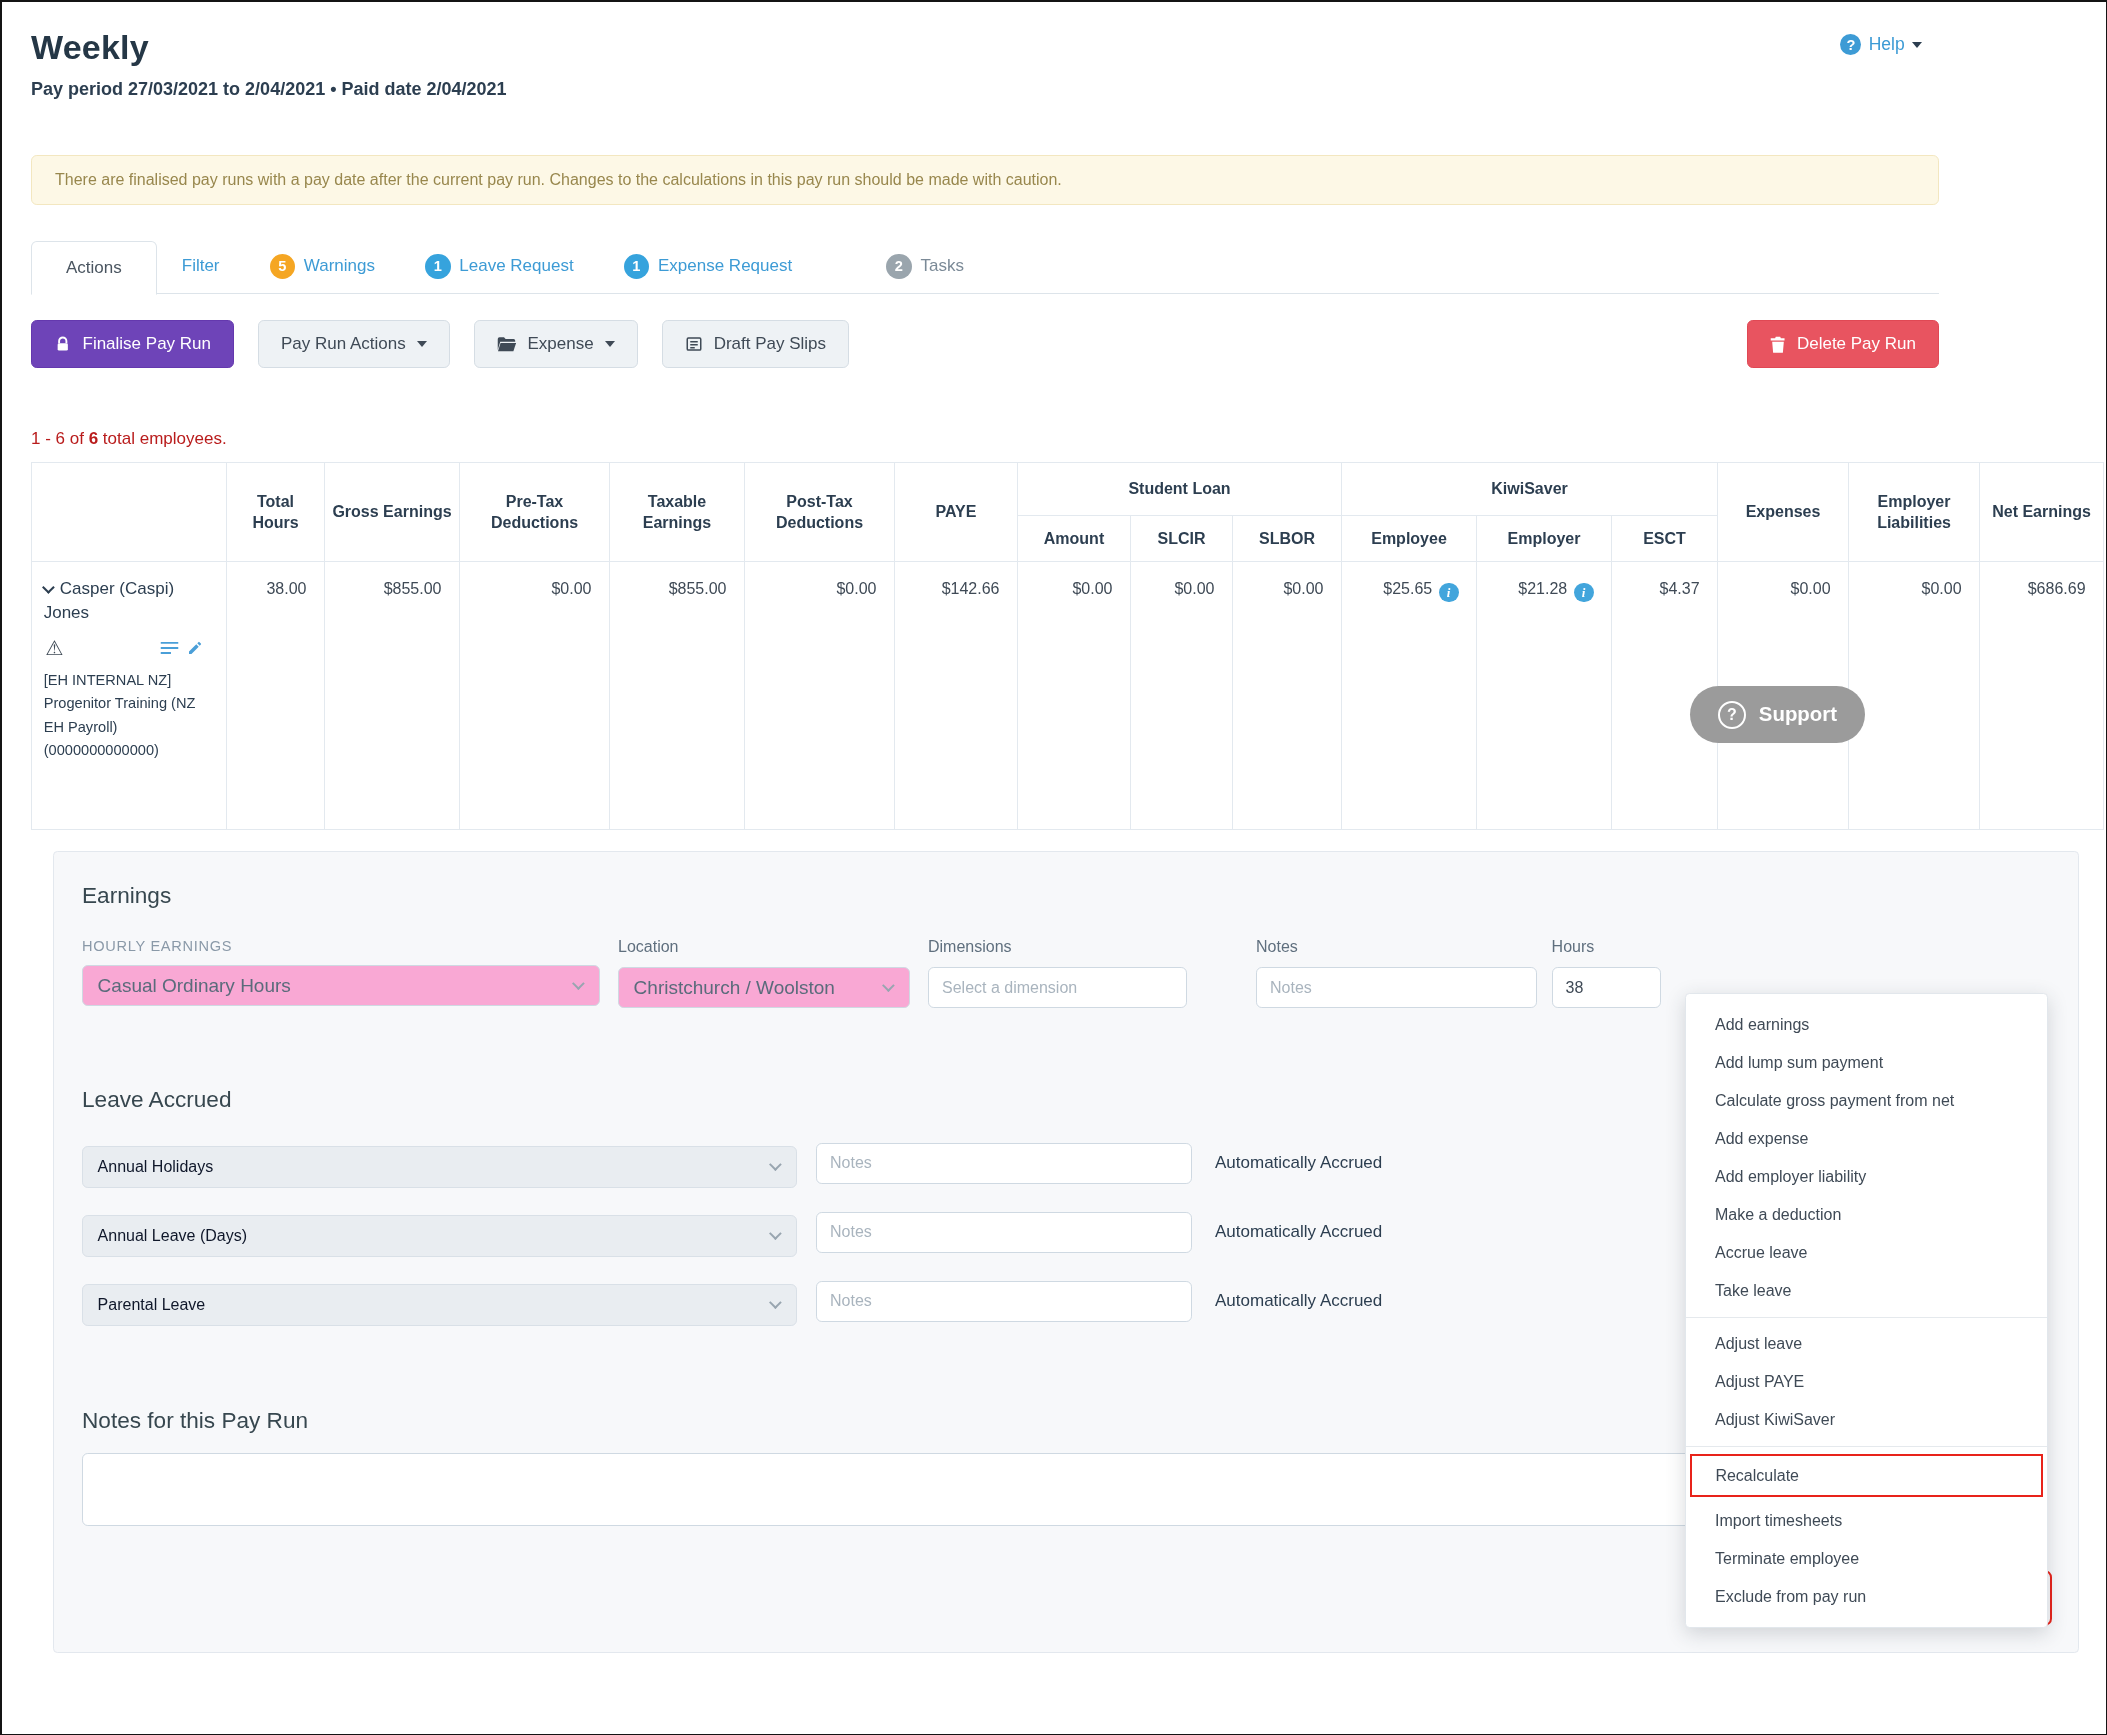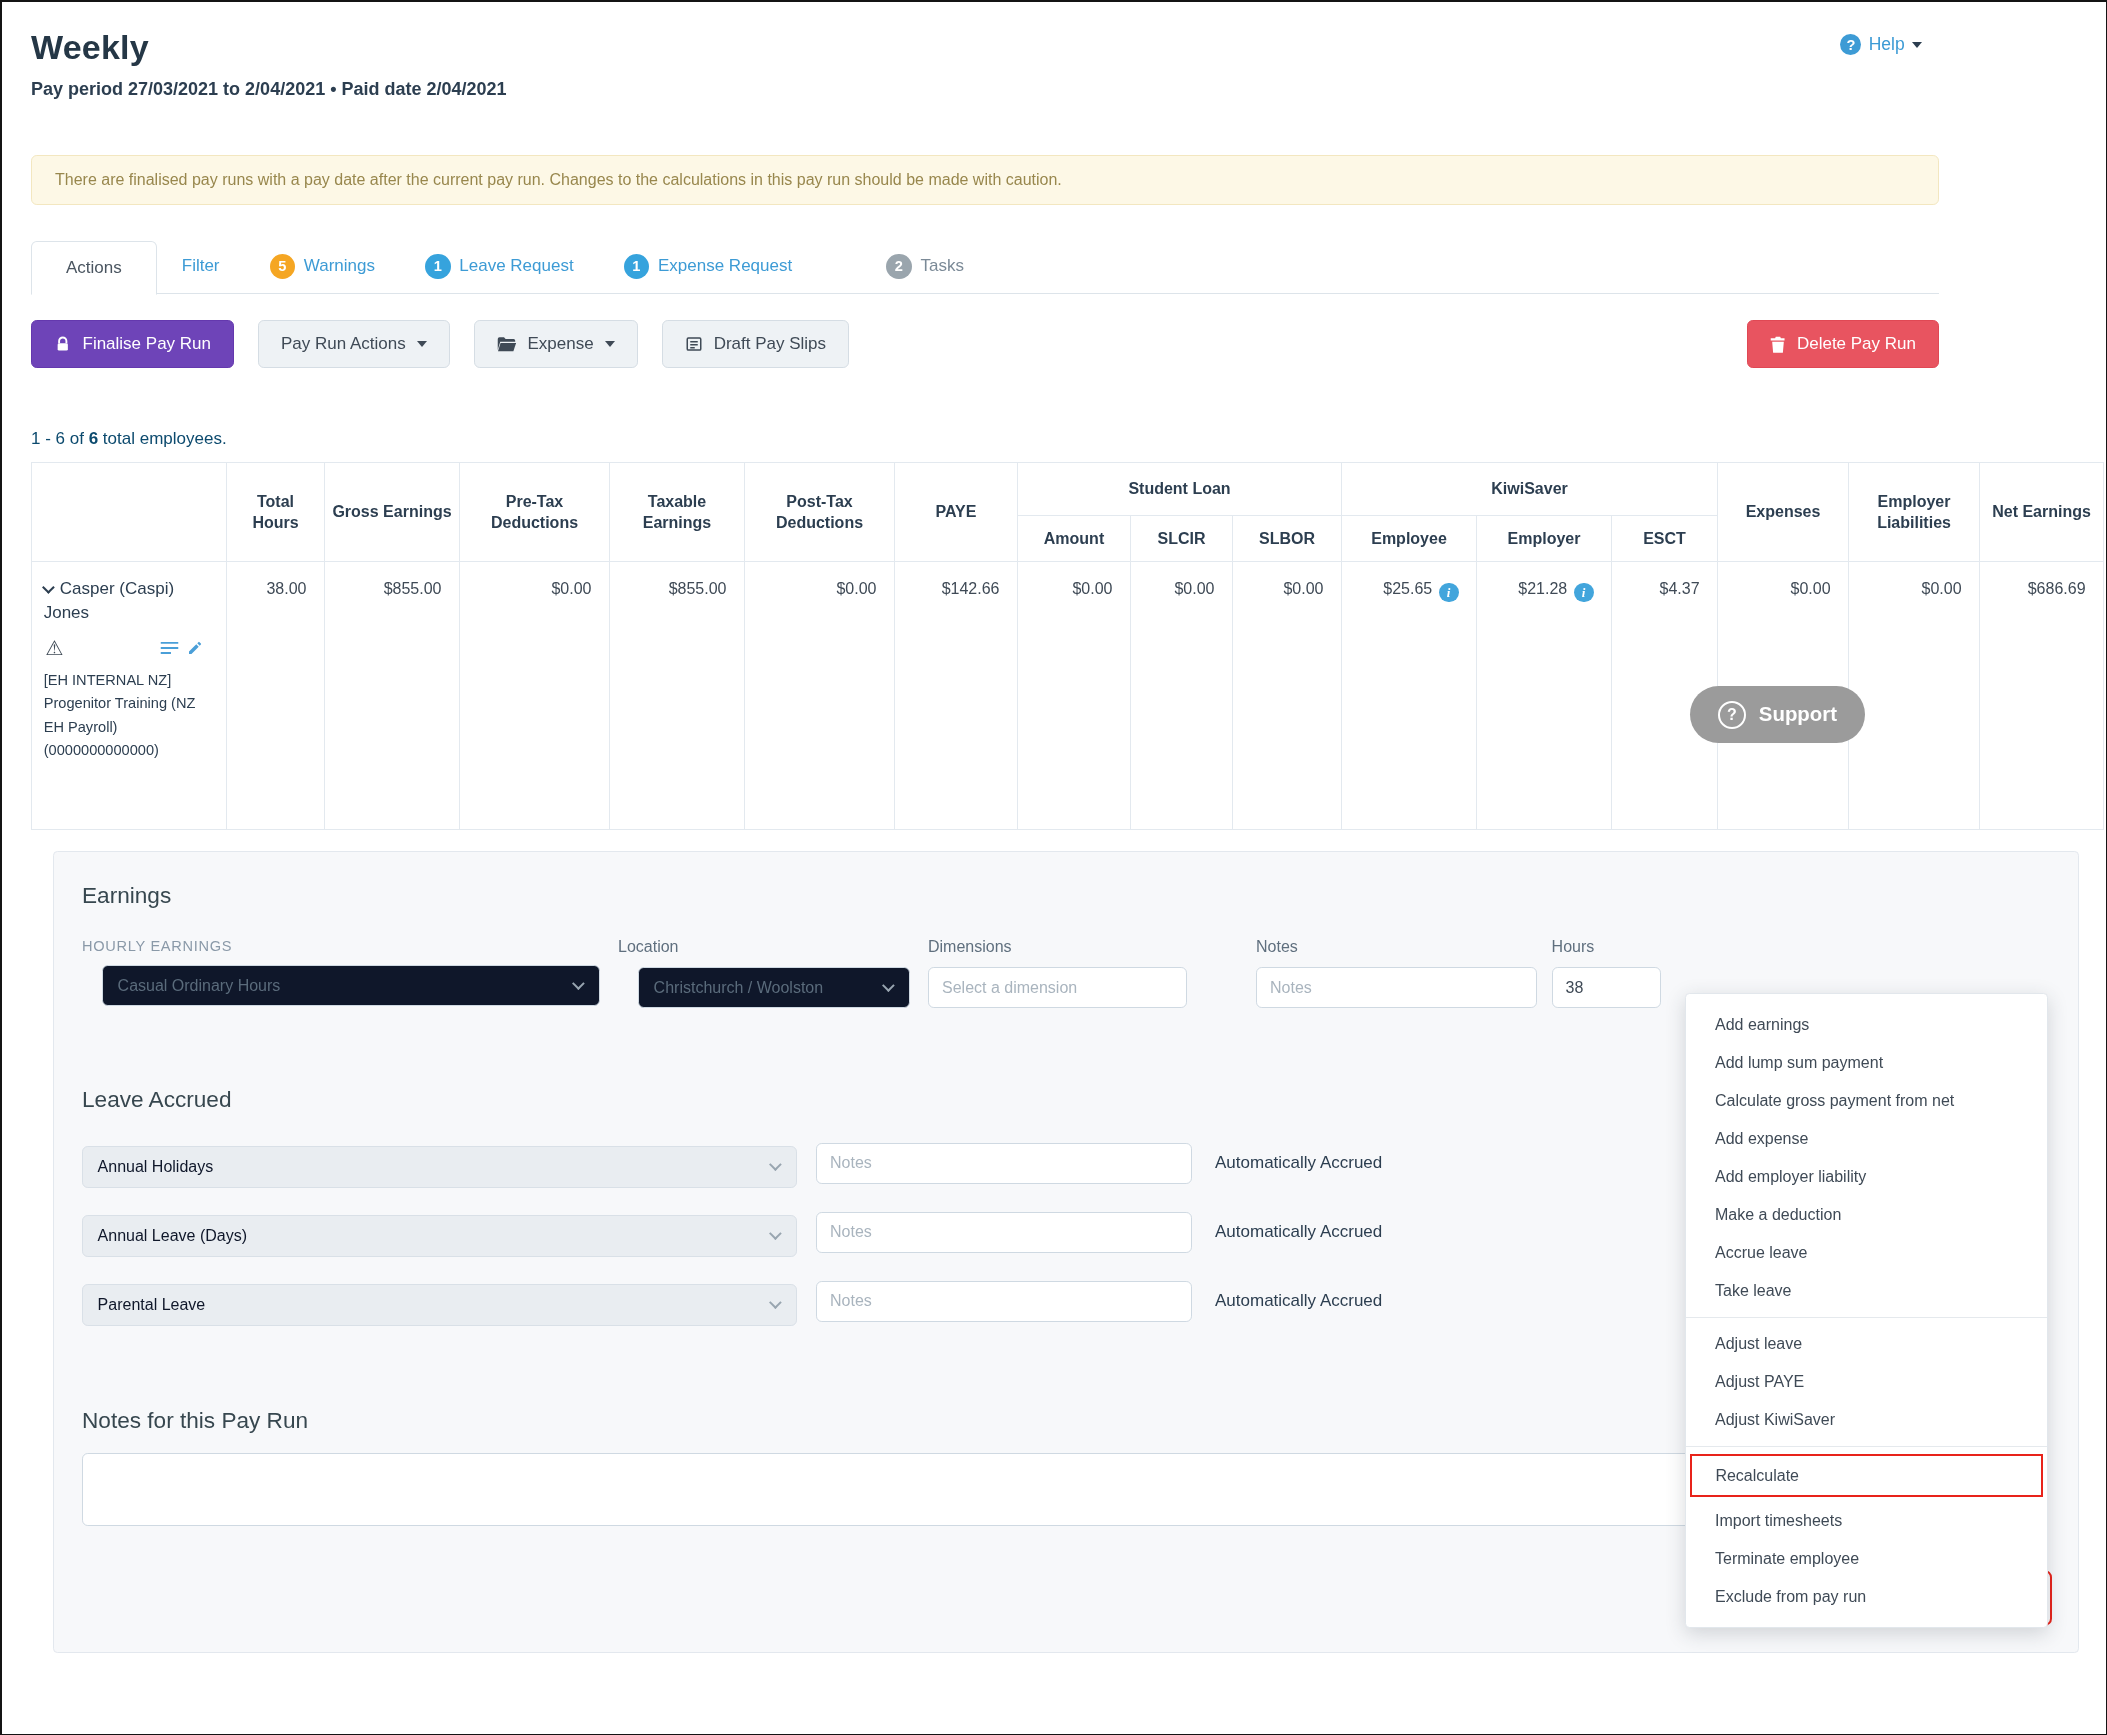--- a/index.html
+++ b/index.html
@@ -45,21 +45,21 @@
   
   .toolbar { margin:26px 0 0 29px; width:1908px; display:flex; gap:24px; align-items:center; }
   .btn { display:inline-flex; align-items:center; gap:11px; height:48px; padding:0 22px;
     border-radius:5.8px; font-size:17px; border:1.5px solid transparent; cursor:pointer;
     font-family:"Liberation Sans", sans-serif; white-space:nowrap; }
   .btn.purple { background:#6e44b8; color:#fff; border-color:#6438ae; }
   .btn.light { background:#eef2f5; color:#3f4a56; border-color:#d5dde4; }
   .btn.red { background:#e85460; color:#fff; border-color:#e04854; margin-left:auto; }
 
   
-  .summary { margin:61px 0 0 29px; font-size:17px; color:#0c4a6e; }
+  .summary { margin:61px 0 0 29px; font-size:17px; color:#b91c1c; }
   table.paytable { margin:13px 0 0 29px; width:2050px; border-collapse:collapse; table-layout:fixed;
     font-size:16px; background:#fff; }
   .paytable th, .paytable td { border:1.5px solid #e3e9ef; }
   .paytable th { font-weight:600; color:#2c3e50; text-align:center; padding:11.7px 5.8px; line-height:1.35; }
   .paytable thead tr:first-child th { height:53px; }
   .paytable td { text-align:right; vertical-align:top; padding:17.5px 17.5px 0 5.8px; color:#3f4a56;
     white-space:nowrap; height:268px; }
   td.name-cell { text-align:left; padding:14.6px 8.8px 0 11.7px; white-space:normal; }
   .emp-name { font-size:17px; color:#2c3e50; line-height:1.45; }
   .chev { display:inline-block; width:8.8px; height:8.8px; border-right:2.2px solid #2c3e50;
@@ -85,22 +85,22 @@
   .sec-title { font-size:22.6px; color:#37474f; font-weight:400; }
   .earn-grid { display:flex; margin-top:29px; }
   .ecol { display:flex; flex-direction:column; }
   .ecol .lbl { font-size:16px; color:#5f6f7e; margin-bottom:11.7px; }
   .ecol .lbl.upper { font-size:14.6px; color:#8a99a8; letter-spacing:0.7px; }
   .c-rate { width:518px; }
   .c-loc { width:292px; margin-left:18px; }
   .c-dim { width:259px; margin-left:18px; }
   .c-notes { width:281px; margin-left:69px; }
   .c-hours { width:109px; margin-left:14.6px; }
-  .select { position:relative; height:41px; background:#0f172a; border:1.5px solid #cfd9e2; border-radius:5.8px;
-    display:flex; align-items:center; padding:0 38px 0 14.6px; font-size:16px; color:#5a6b7b; cursor:pointer;margin-left:20px; }
+  .select { position:relative; height:41px; background:#f9a8d4; border:1.5px solid #cfd9e2; border-radius:5.8px;
+    display:flex; align-items:center; padding:0 38px 0 14.6px; font-size:19px; color:#5a6b7b; cursor:pointer; }
   .sel-chev { position:absolute; right:16px; top:12.4px; width:8.8px; height:8.8px;
     border-right:2.2px solid #98a5b0; border-bottom:2.2px solid #98a5b0; transform:rotate(45deg); }
   .tinput { height:41px; width:100%; background:#fff; border:1.5px solid #cfd9e2; border-radius:5.8px;
     padding:0 13px; font-size:16px; color:#3f4a56; font-family:"Liberation Sans", sans-serif; }
   .tinput::placeholder { color:#a9b4be; }
 
   .leave-title { margin-top:79px; }
   .leave-row { display:flex; align-items:center; margin-top:19px; }
   .leave-row.first { margin-top:25px; }
   .leave-select { width:715px; height:42px; background:#e9edf1; border:1.5px solid #d9e0e7; border-radius:5.8px;

